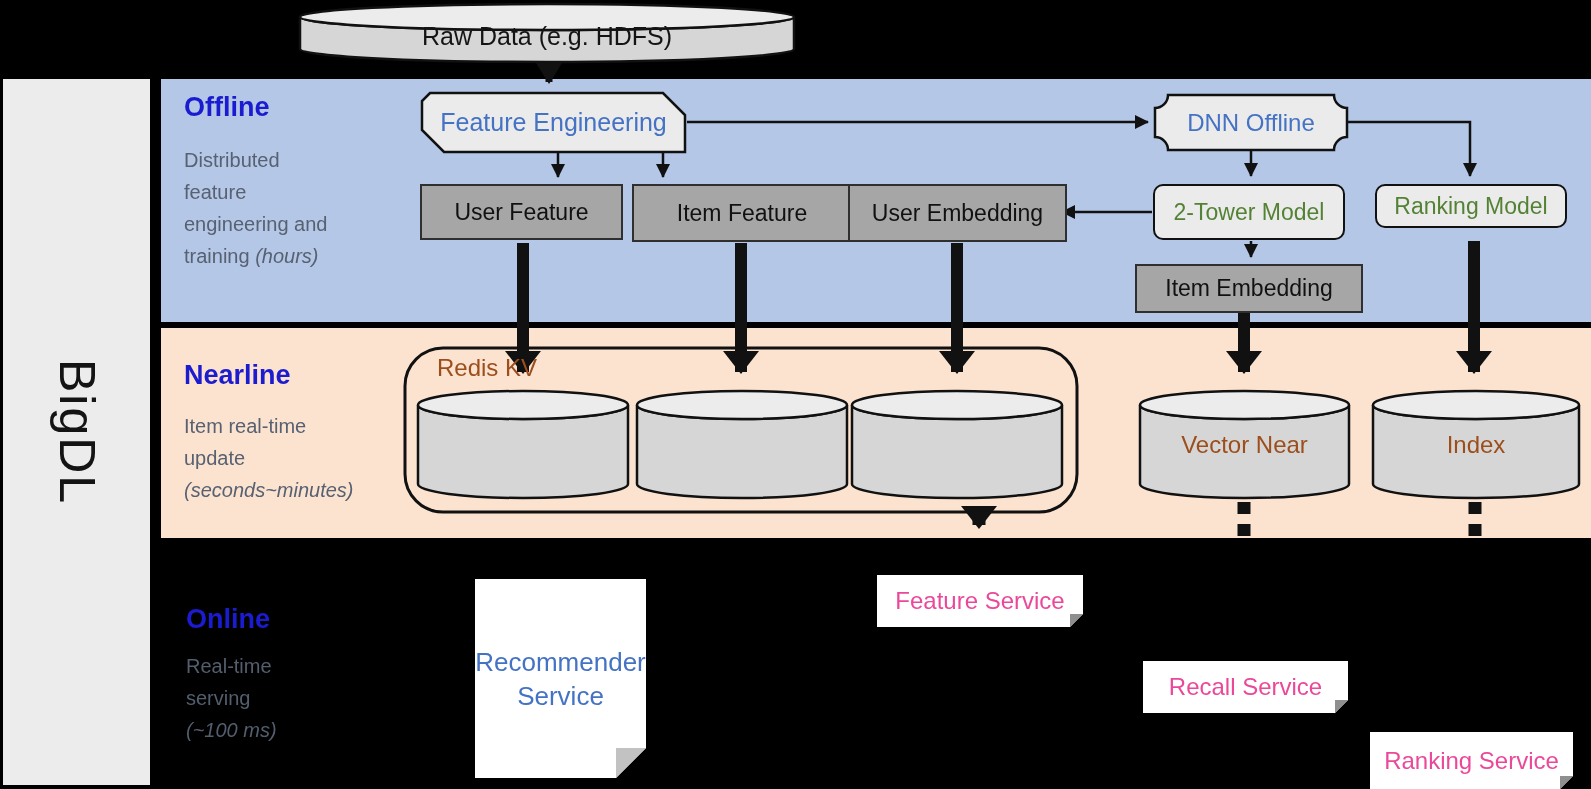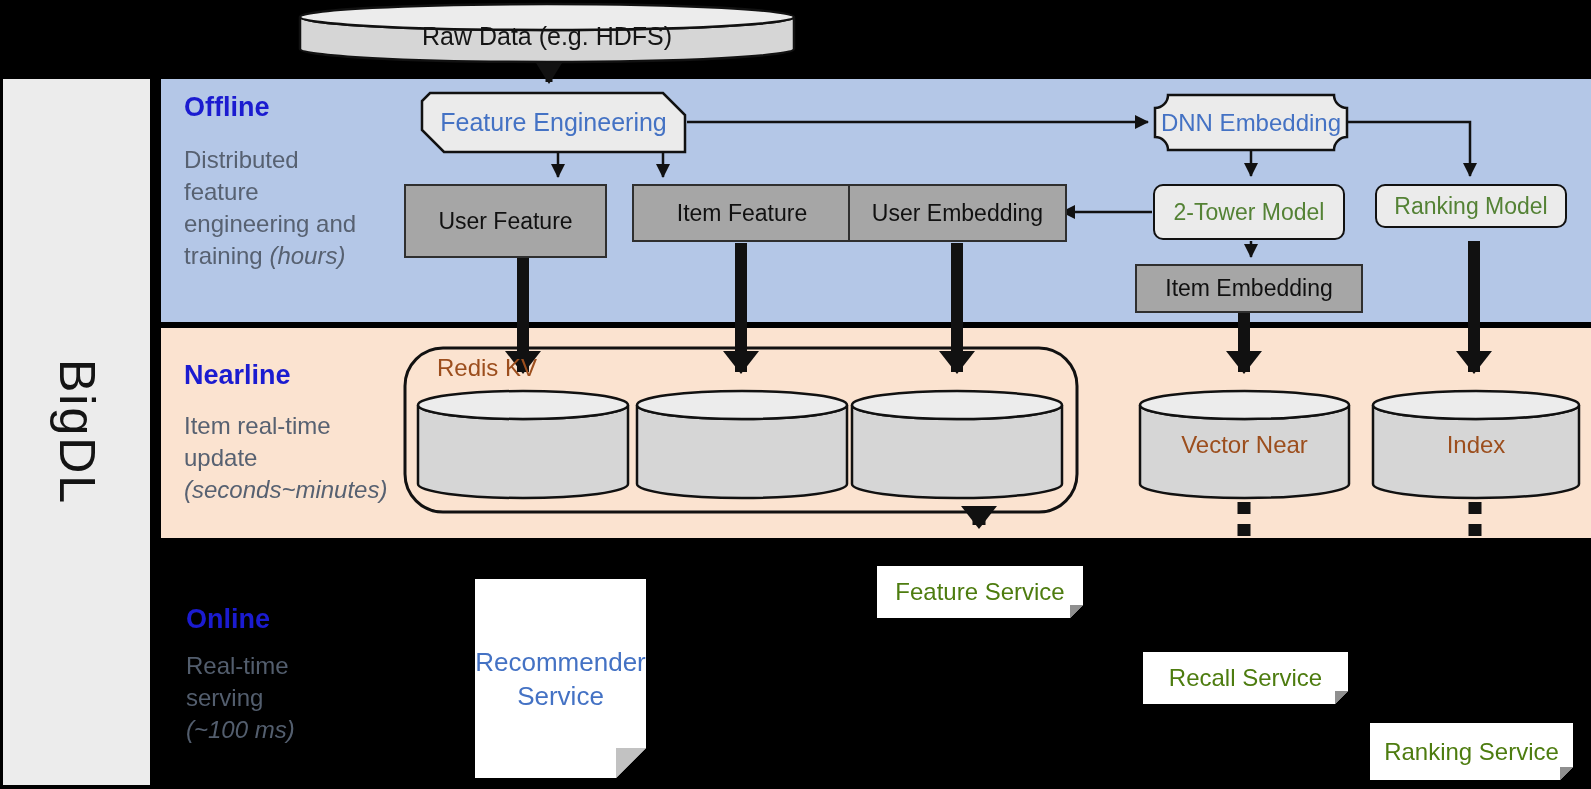--- a/index.html
+++ b/index.html
@@ -14,29 +14,29 @@
     position:absolute;left:0;top:0;width:100%;height:100%;
     display:flex;align-items:center;justify-content:center;
     writing-mode:vertical-rl;font-size:50px;color:#141414;letter-spacing:2px;
   }
   
   .band{position:absolute;left:161px;width:1430px;}
   .band-offline{top:79px;height:243px;background:#b4c7e7;}
   .band-nearline{top:328px;height:210px;background:#fbe3d0;}
   
   .band-title{position:absolute;font-size:27px;font-weight:600;color:#1b1bd0;}
-  .band-desc{position:absolute;font-size:24px;color:#576171;line-height:32px;}
+  .band-desc{position:absolute;font-size:20px;color:#576171;line-height:32px;}
   .band-desc .em{font-style:italic;}
   .on-dark{color:#535e6e;}
   
   .node{position:absolute;display:flex;align-items:center;justify-content:center;
         text-align:center;box-sizing:border-box;}
   .gray-box{background:#a6a6a6;border:2.5px solid #2f2f2f;color:#111;font-size:23px;}
   .model-box{background:#ebebeb;border:2.5px solid #111;border-radius:10px;color:#548235;font-size:23px;}
-  .service-box{background:#ffffff;color:#4d7c0f;font-size:24px;}
+  .service-box{background:#ffffff;color:#ec4899;font-size:24px;margin-top:9px;}
   .service-box::before{content:"";position:absolute;bottom:0;right:0;width:0;height:0;
         border-bottom:13px solid #000;border-left:13px solid transparent;}
   .service-box::after{content:"";position:absolute;bottom:0;right:0;width:0;height:0;
         border-top:13px solid #8f8f8f;border-right:13px solid transparent;}
   .doc-box{background:#ffffff;color:#4472c4;font-size:26px;line-height:34px;}
   .doc-box::before{content:"";position:absolute;bottom:0;right:0;width:0;height:0;
         border-bottom:30px solid #000;border-left:30px solid transparent;}
   .doc-box::after{content:"";position:absolute;bottom:0;right:0;width:0;height:0;
         border-top:30px solid #c2c2c2;border-right:30px solid transparent;}
   
@@ -122,29 +122,29 @@
 
     <path d="M979,513 V527" stroke="#111" stroke-width="13" stroke-dasharray="12 9" fill="none" marker-end="url(#mThick)"></path>
     <path d="M1244,502 V540" stroke="#111" stroke-width="13" stroke-dasharray="12 10" fill="none"></path>
     <path d="M1475,502 V540" stroke="#111" stroke-width="13" stroke-dasharray="12 10" fill="none"></path>
   </svg>
 
   <div class="shape-label black-text" style="left:300px;top:16px;width:494px;height:40px;font-size:25px;">Raw Data (e.g. HDFS)</div>
 
   <div class="shape-label blue-text" style="left:422px;top:93px;width:263px;height:59px;font-size:25px;">Feature Engineering</div>
 
-  <div class="shape-label blue-text" style="left:1155px;top:95px;width:192px;height:55px;font-size:24px;">DNN Embedding</div>
+  <div class="shape-label blue-text" style="left:1155px;top:95px;width:192px;height:55px;font-size:24px;">DNN Offline</div>
 
   <div class="shape-label brown-text" style="left:437px;top:352px;width:120px;height:32px;font-size:24px;justify-content:flex-start;">Redis KV</div>
 
   <div class="shape-label brown-text" style="left:1140px;top:426px;width:209px;height:38px;font-size:24px;">Vector Near</div>
 
   <div class="shape-label brown-text" style="left:1373px;top:426px;width:206px;height:38px;font-size:24px;">Index</div>
 
-  <div class="node gray-box" style="left:404px;top:184px;width:203px;height:74px;">User Feature</div>
+  <div class="node gray-box" style="left:420px;top:184px;width:203px;height:56px;">User Feature</div>
   <div class="node gray-box" style="left:632px;top:184px;width:220px;height:58px;">Item Feature</div>
   <div class="node gray-box" style="left:848px;top:184px;width:219px;height:58px;">User Embedding</div>
   <div class="node gray-box" style="left:1135px;top:264px;width:228px;height:49px;">Item Embedding</div>
 
   <div class="node model-box" style="left:1153px;top:184px;width:192px;height:56px;">2-Tower Model</div>
   <div class="node model-box" style="left:1375px;top:184px;width:192px;height:44px;">Ranking Model</div>
 
   <div class="node service-box" style="left:877px;top:566px;width:206px;height:52px;">Feature Service</div>
   <div class="node service-box" style="left:1143px;top:652px;width:205px;height:52px;">Recall Service</div>
   <div class="node service-box" style="left:1370px;top:723px;width:203px;height:57px;">Ranking Service</div>

